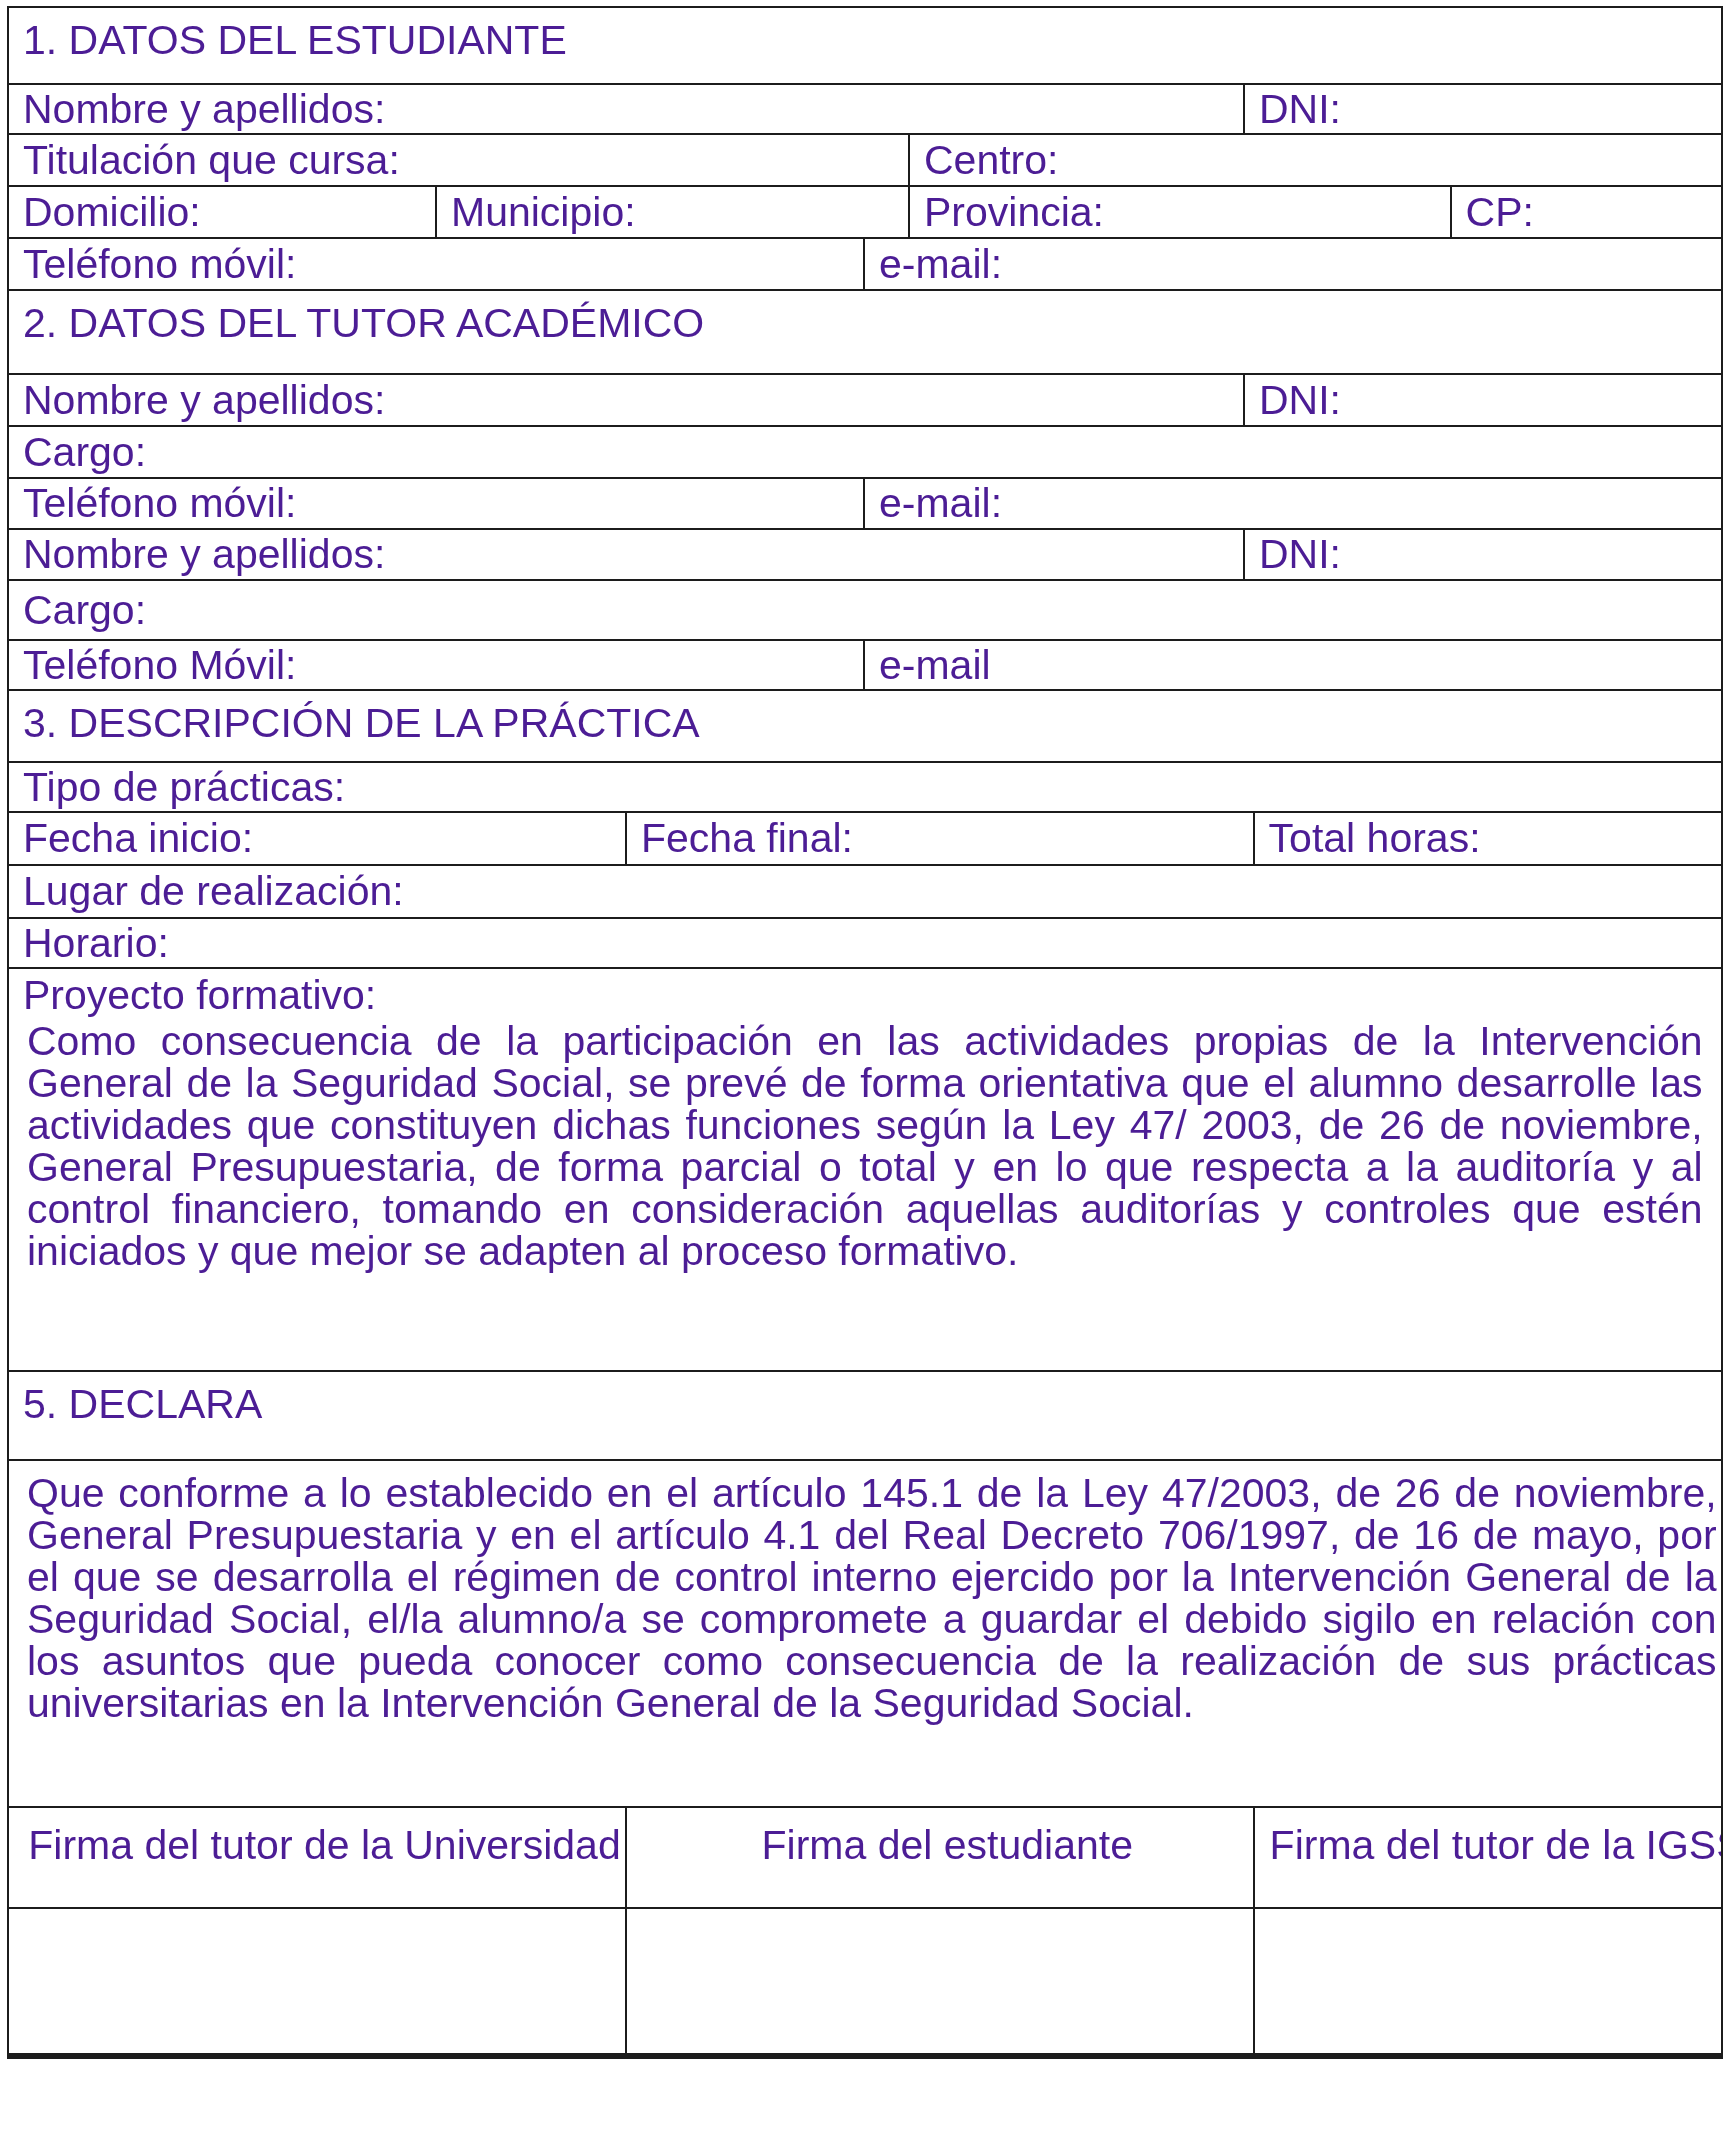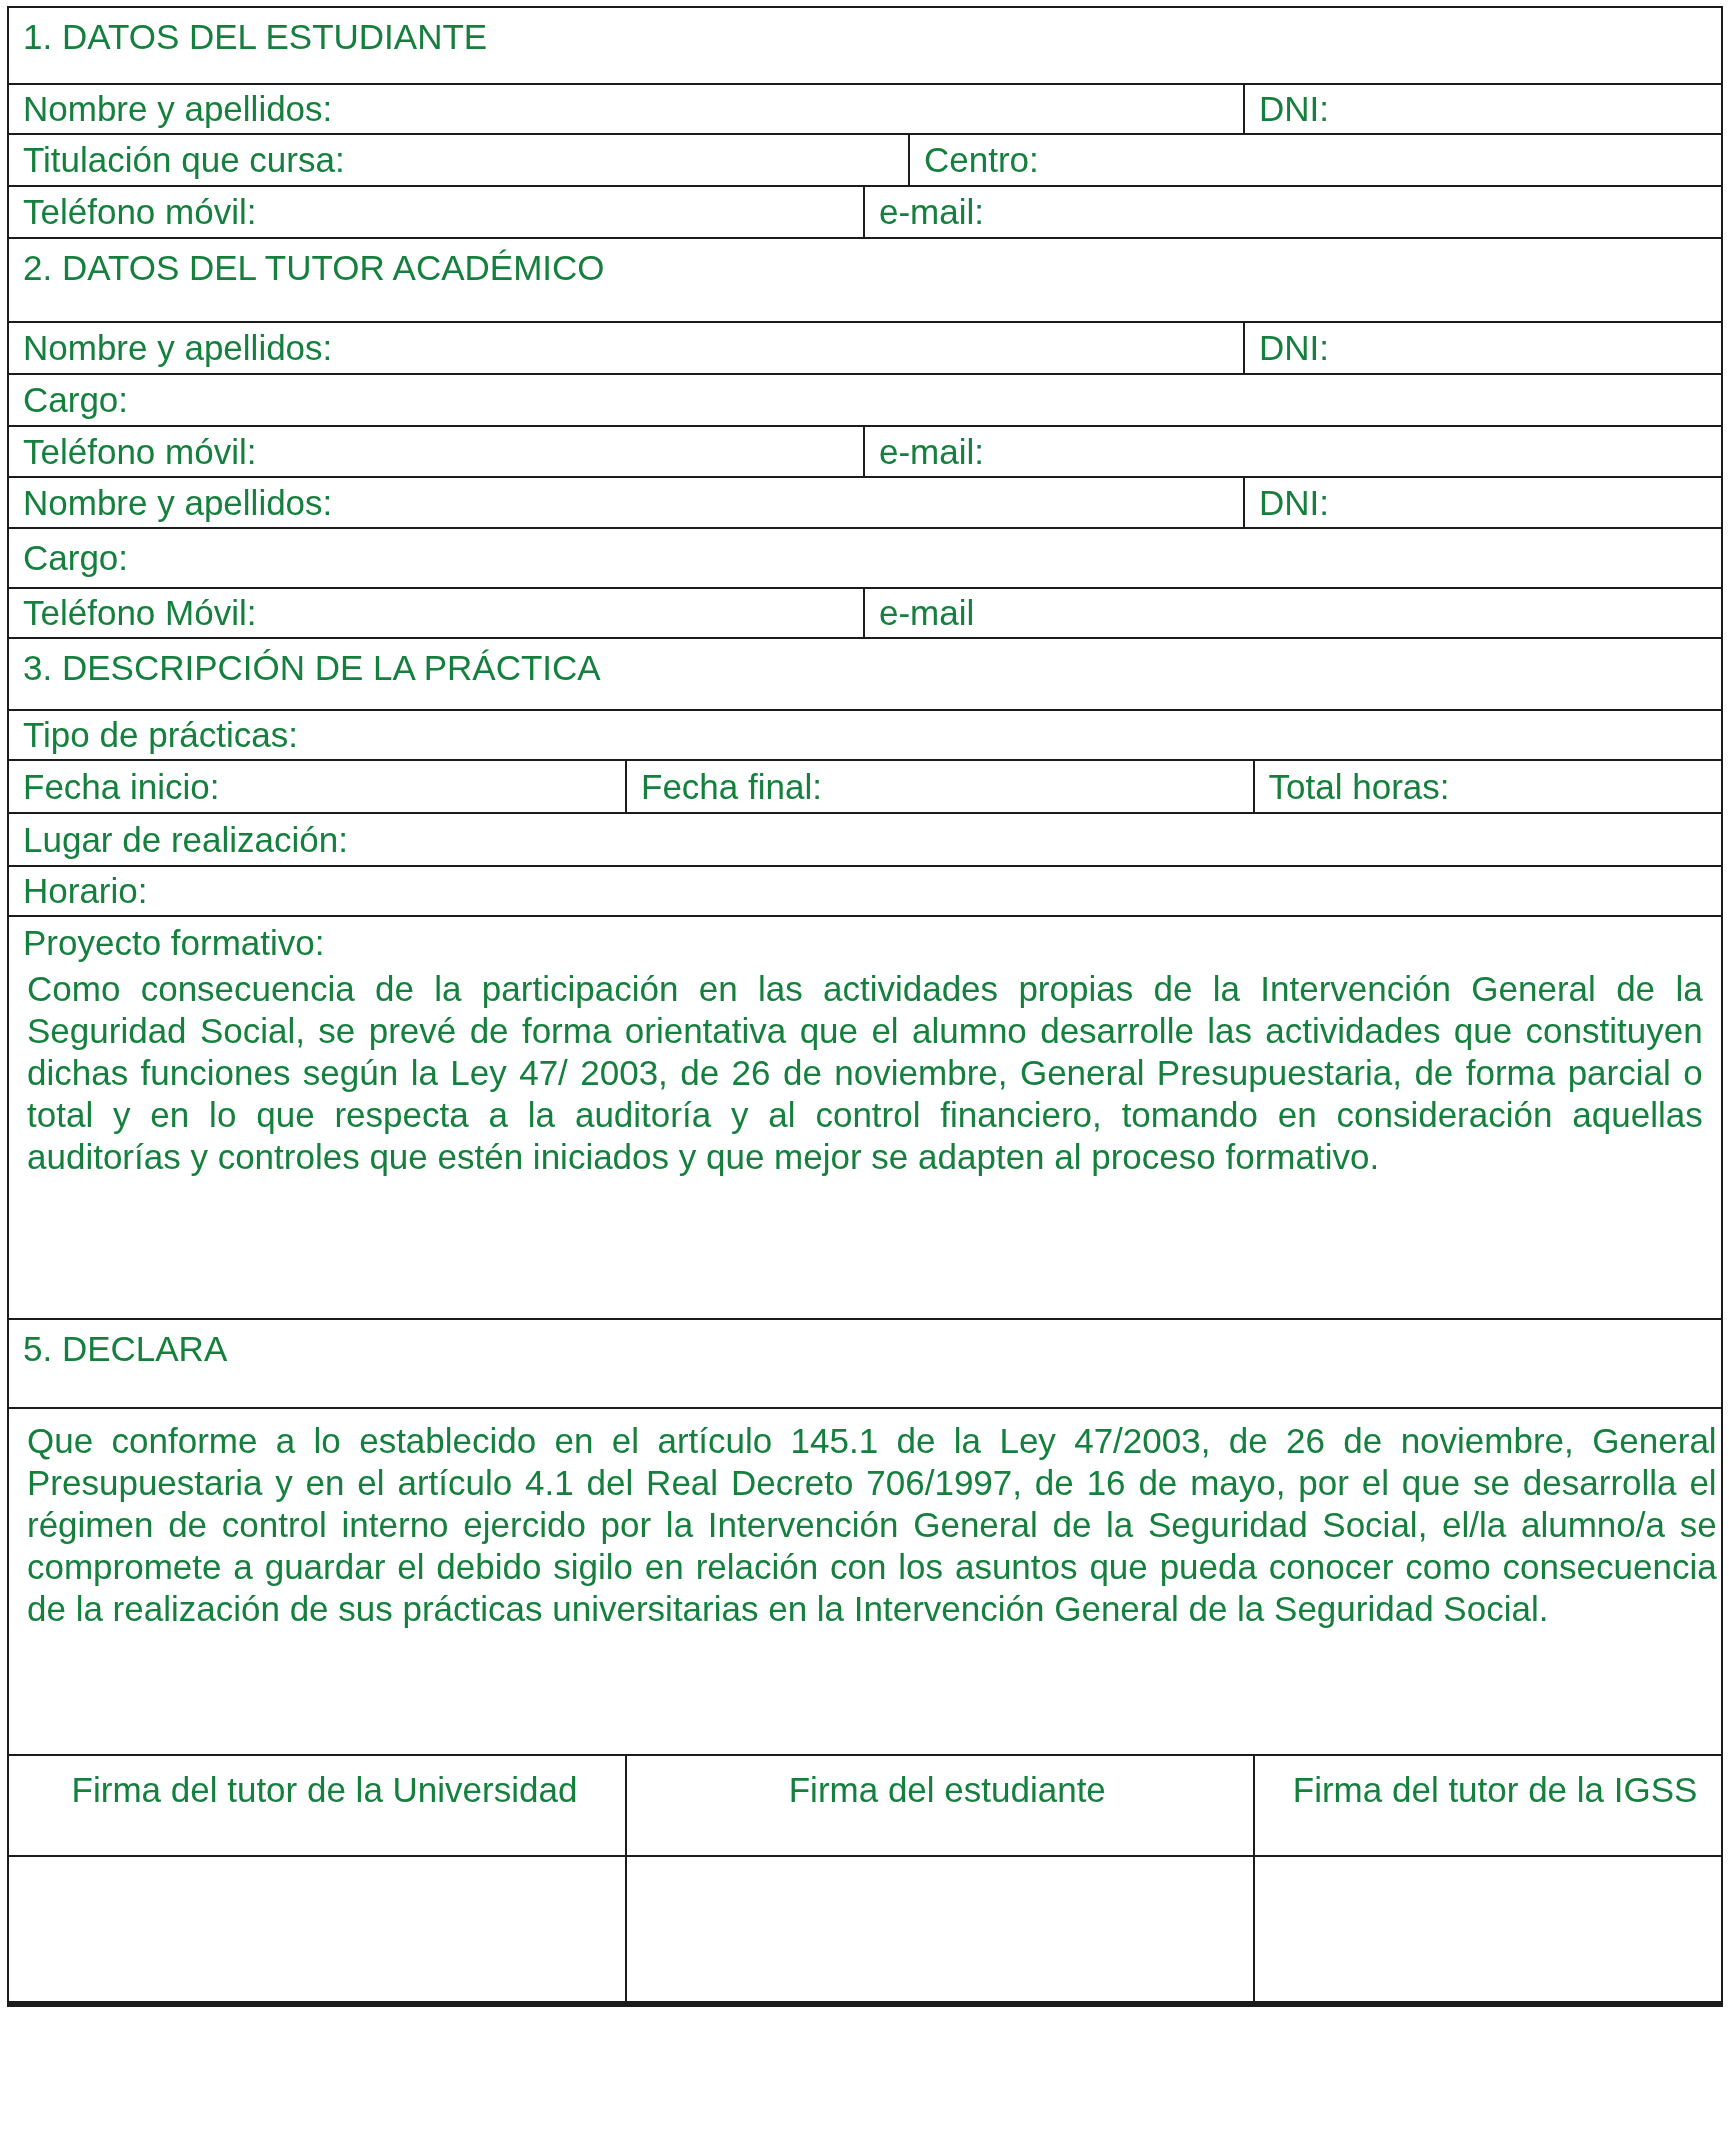--- a/index.html
+++ b/index.html
@@ -11,22 +11,22 @@
     color:#1d1d1d;
   }
   table.form {
     position:absolute; left:7px; top:6.1px;
     width:1714px;
     border-collapse:collapse;
     table-layout:fixed;
   }
   td {
     border:2.6px solid #1c1c1c;
-    font-size:35px;
-    color:#15803d;
+    font-size:41px;
+    color:#4c1d95;
     padding:0 0 0 14px;
     vertical-align:middle;
     overflow:hidden;
     white-space:nowrap;
   }
   td.hdr { vertical-align:top; padding-top:8.7px; }
   td.tall { vertical-align:top; padding-top:5.2px; padding-right:14px; white-space:normal; }
   td.para { vertical-align:top; padding-top:7px; padding-right:0; white-space:normal; }
   td.sig  { vertical-align:top; padding-top:14px; text-align:center; padding-left:15px; }
   tr.last td { border-bottom:6.1px solid #1c1c1c; }
@@ -70,20 +70,34 @@
     </tr>
     <tr style="height:52px">
       <td colspan="4">
         <span>Titulación que cursa:</span>
       </td>
       <td colspan="4">
         <span>Centro:</span>
       </td>
     </tr>
     <tr style="height:52px">
+      <td>
+        <span>Domicilio:</span>
+      </td>
+      <td colspan="3">
+        <span>Municipio:</span>
+      </td>
+      <td colspan="3">
+        <span>Provincia:</span>
+      </td>
+      <td>
+        <span>CP:</span>
+      </td>
+    </tr>
+    <tr style="height:52px">
       <td colspan="3">
         <span>Teléfono móvil:</span>
       </td>
       <td colspan="5">
         <span>e-mail:</span>
       </td>
     </tr>
 
     <tr style="height:84px">
       <td colspan="8" class="hdr">

